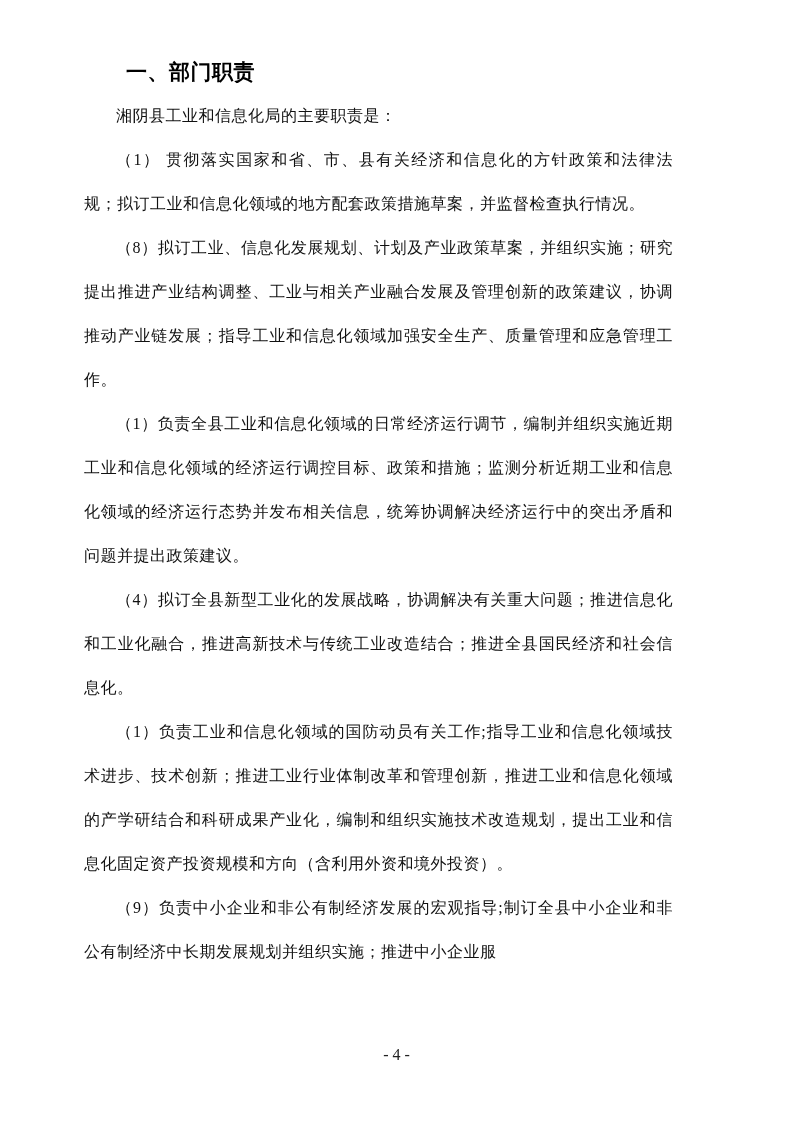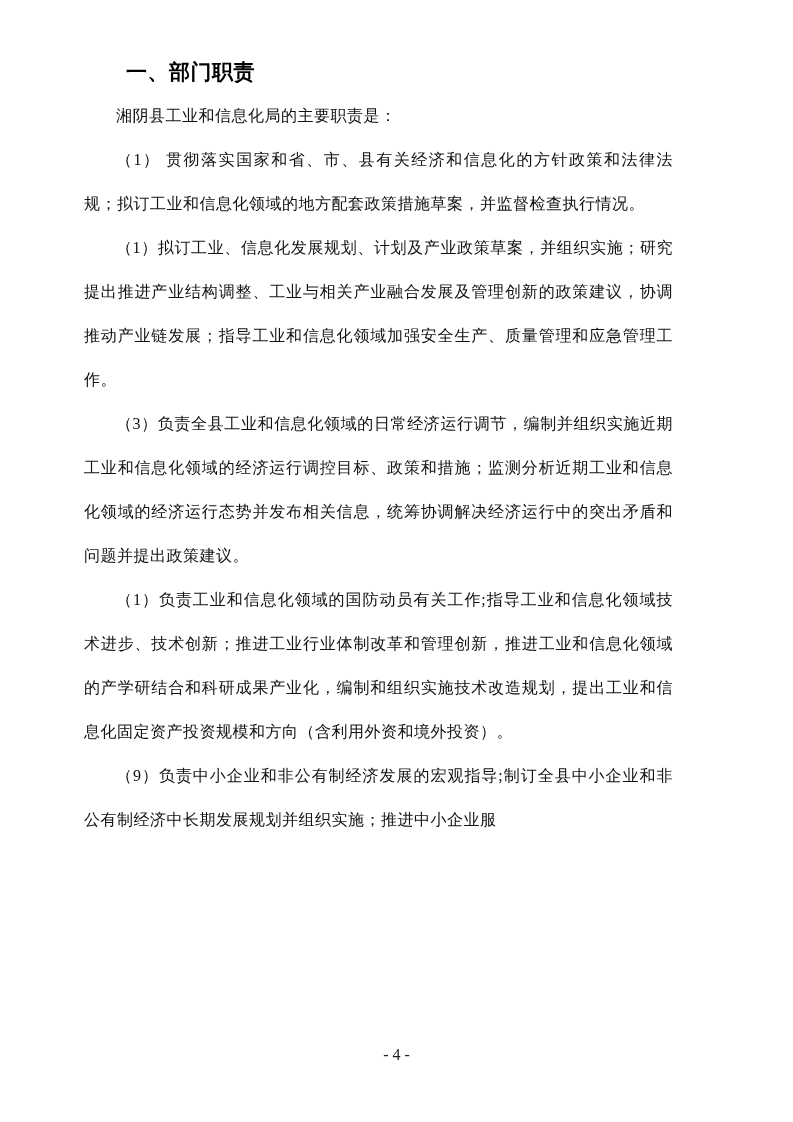--- a/index.html
+++ b/index.html
@@ -52,23 +52,24 @@
 </head>
 <body>
 
 <div class="page">
   <h2 class="doc-heading">一、部门职责</h2>
 
   <p class="doc-paragraph">湘阴县工业和信息化局的主要职责是：</p>
 
   <p class="doc-paragraph">（1） 贯彻落实国家和省、市、县有关经济和信息化的方针政策和法律法规；拟订工业和信息化领域的地方配套政策措施草案，并监督检查执行情况。</p>
 
-  <p class="doc-paragraph">（1）拟订工业、信息化发展规划、计划及产业政策草案，并组织实施；研究提出推进产业结构调整、工业与相关产业融合发展及管理创新的政策建议，协调推动产业链发展；指导工业和信息化领域加强安全生产、质量管理和应急管理工作。</p>
+  <p class="doc-paragraph">（8）拟订工业、信息化发展规划、计划及产业政策草案，并组织实施；研究提出推进产业结构调整、工业与相关产业融合发展及管理创新的政策建议，协调推动产业链发展；指导工业和信息化领域加强安全生产、质量管理和应急管理工作。</p>
 
-  <p class="doc-paragraph">（3）负责全县工业和信息化领域的日常经济运行调节，编制并组织实施近期工业和信息化领域的经济运行调控目标、政策和措施；监测分析近期工业和信息化领域的经济运行态势并发布相关信息，统筹协调解决经济运行中的突出矛盾和问题并提出政策建议。</p>
+  <p class="doc-paragraph">（1）负责全县工业和信息化领域的日常经济运行调节，编制并组织实施近期工业和信息化领域的经济运行调控目标、政策和措施；监测分析近期工业和信息化领域的经济运行态势并发布相关信息，统筹协调解决经济运行中的突出矛盾和问题并提出政策建议。</p>
 
+  <p class="doc-paragraph">（4）拟订全县新型工业化的发展战略，协调解决有关重大问题；推进信息化和工业化融合，推进高新技术与传统工业改造结合；推进全县国民经济和社会信息化。</p>
 
   <p class="doc-paragraph">（1）负责工业和信息化领域的国防动员有关工作;指导工业和信息化领域技术进步、技术创新；推进工业行业体制改革和管理创新，推进工业和信息化领域的产学研结合和科研成果产业化，编制和组织实施技术改造规划，提出工业和信息化固定资产投资规模和方向（含利用外资和境外投资）。</p>
 
   <p class="doc-paragraph">（9）负责中小企业和非公有制经济发展的宏观指导;制订全县中小企业和非公有制经济中长期发展规划并组织实施；推进中小企业服</p>
 
   <div class="page-footer">- 4 -</div>
 </div>
 
 </body></html>

